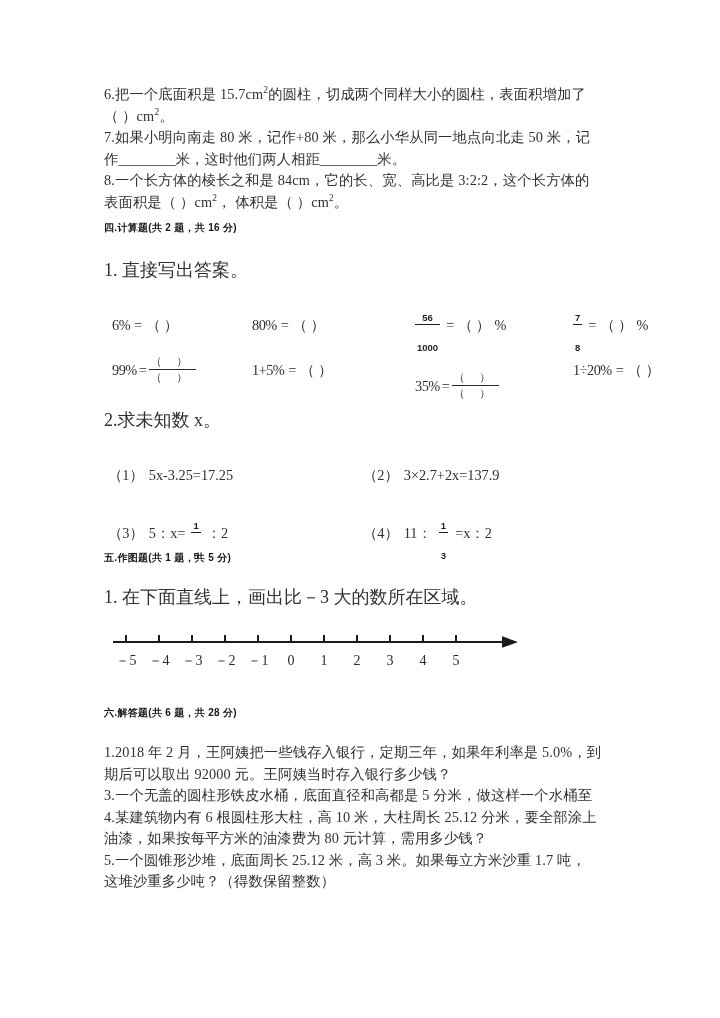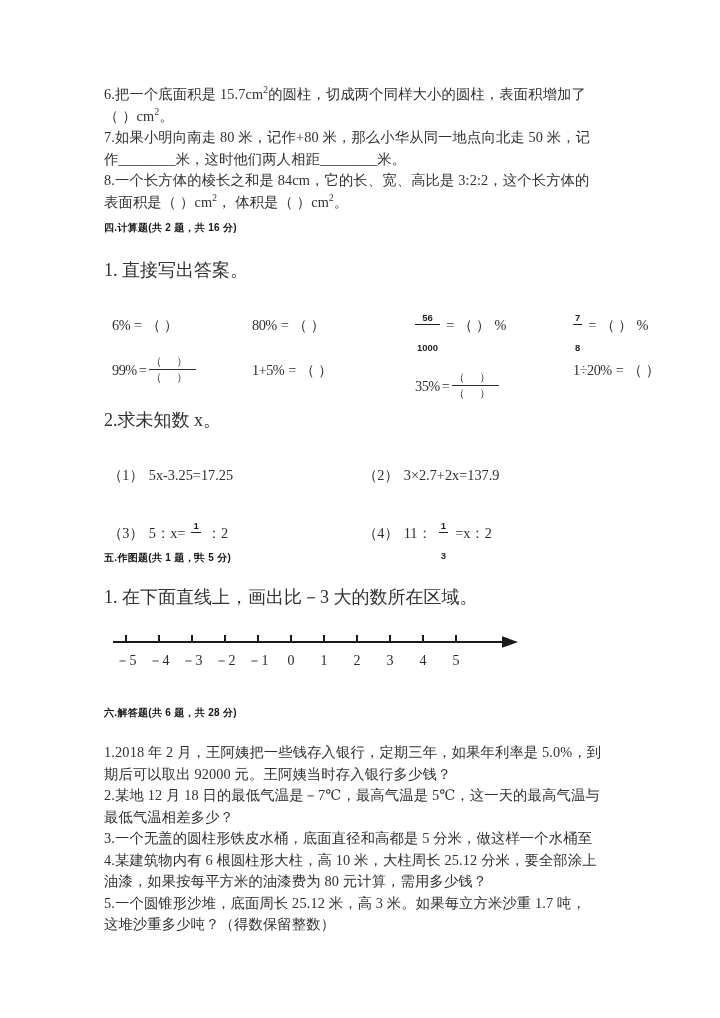--- a/index.html
+++ b/index.html
@@ -331,24 +331,20 @@
 
   <div class="abs section-head" style="left:104px; top:706px;">六.解答题(共 6 题，共 28 分)</div>
 
   <div class="abs" style="left:104px; top:742px; width:516px;">
 
     <div class="qline">
       <span>1.</span><span>2018 年 2 月，王阿姨把一些钱存入银行，定期三年，如果年利率是 5.0%，到</span><br>
       <span>期后可以取出 92000 元。王阿姨当时存入银行多少钱？</span>
     </div>
 
-    <div class="qline">
-      <span>2.</span><span>某地 12 月 18 日的最低气温是－7℃，最高气温是 5℃，这一天的最高气温与</span><br>
-      <span>最低气温相差多少？</span>
-    </div>
 
     <div class="qline">
       <span>3.</span><span>一个无盖的圆柱形铁皮水桶，底面直径和高都是 5 分米，做这样一个水桶至</span><br>
     </div>
 
     <div class="qline">
       <span>4.</span><span>某建筑物内有 6 根圆柱形大柱，高 10 米，大柱周长 25.12 分米，要全部涂上</span><br>
       <span>油漆，如果按每平方米的油漆费为 80 元计算，需用多少钱？</span>
     </div>
 

